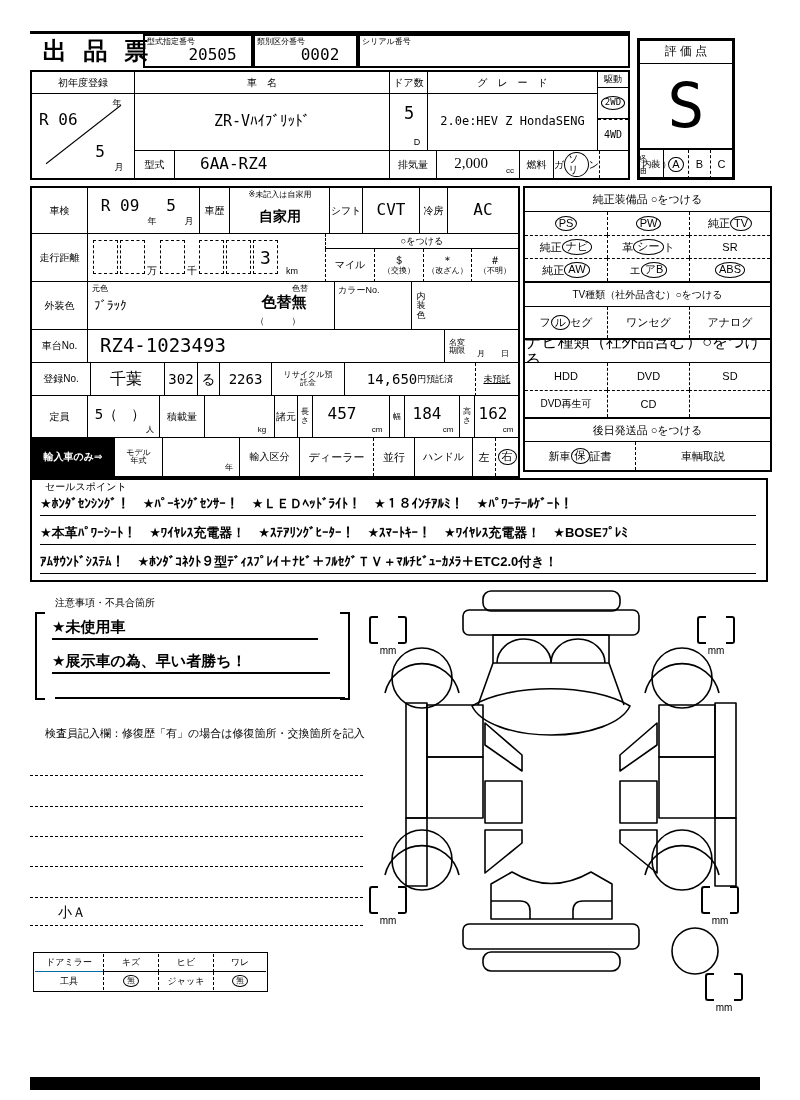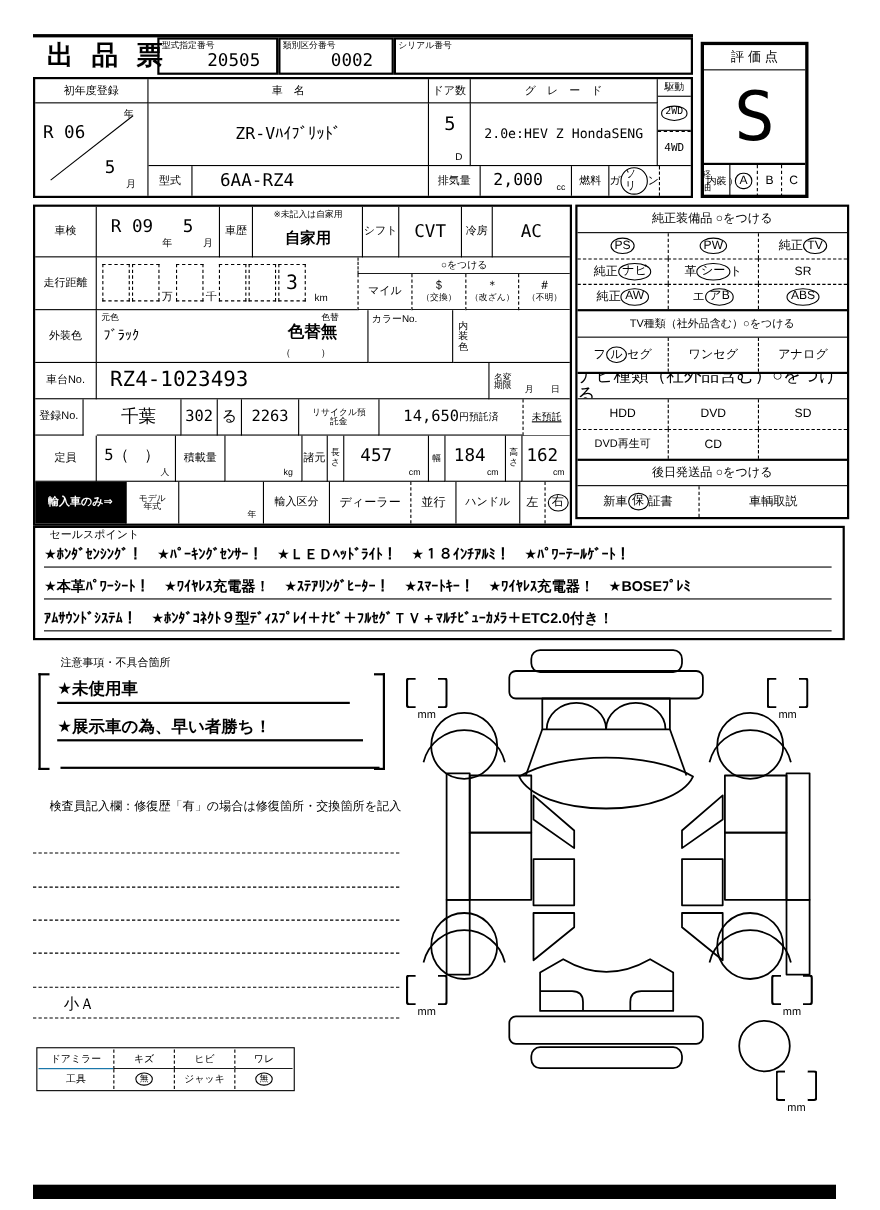--- a/index.html
+++ b/index.html
@@ -93,21 +93,21 @@
 <div class="c mono br bb" style="left:428px;top:94px;width:170px;height:57px;font-size:12px;">2.0e:HEV Z HondaSENG</div>
 <div class="c bb" style="left:598px;top:88px;width:30px;height:31px;">
     <span class="circ mono" style="font-size:9px;">2WD</span>
   </div>
 <div class="c mono btd bb" style="left:598px;top:119px;width:30px;height:32px;font-size:10px;">4WD</div>
 
 <div class="c lbl br" style="left:135px;top:151px;width:40px;height:27px;">型式</div>
 <div class="c mono br" style="left:175px;top:151px;width:215px;height:27px;font-size:16px;justify-content:flex-start;padding-left:25px;">6AA-RZ4</div>
 <div class="c lbl br" style="left:390px;top:151px;width:47px;height:27px;">排気量</div>
 <div class="box br" style="left:437px;top:151px;width:83px;height:27px;">
-  <div class="c mono" style="left:5px;top:3px;width:58px;height:20px;font-size:15px;">2,000</div>
+  <div class="c mono" style="left:5px;top:3px;width:58px;height:20px;font-size:15px;font-family:Liberation Serif, serif;">2,000</div>
   <div class="c xs" style="right:2px;bottom:2px;width:14px;height:10px;">cc</div>
 </div>
 <div class="c lbl br" style="left:520px;top:151px;width:34px;height:27px;">燃料</div>
 <div class="c brd" style="left:554px;top:151px;width:46px;height:27px;font-size:10px;">
   <span>ガ</span>
     <span class="circ">ソリ</span>
     <span>ン</span>
 </div>
 <div class="c" style="left:600px;top:151px;width:28px;height:27px;font-size:9px;margin-left:40px;">
     <span>軽油</span>
@@ -177,21 +177,21 @@
   <div class="c sm vstack" style="left:3px;top:3px;width:12px;height:42px;white-space:normal;word-break:break-all;">内装色</div>
 </div>
 
 <div class="c lbl br bb" style="left:32px;top:330px;width:56px;height:33px;">車台No.</div>
 <div class="c mono br bb" style="left:88px;top:330px;width:357px;height:33px;font-size:19px;justify-content:flex-start;padding-left:12px;">RZ4-1023493</div>
 <div class="box bb" style="left:445px;top:330px;width:73px;height:33px;">
   <div class="c xs vstack lt" style="left:3px;top:4px;width:18px;height:26px;white-space:normal;word-break:break-all;">名変期限</div>
   <div class="c xs" style="right:3px;bottom:2px;width:44px;height:12px;">月　　日</div>
 </div>
 
-<div class="c lbl br bb" style="left:32px;top:363px;width:44px;height:33px;">登録No.</div>
+<div class="c lbl br bb" style="left:32px;top:363px;width:59px;height:33px;">登録No.</div>
 <div class="c mono br bb" style="left:88px;top:363px;width:77px;height:33px;font-size:16px;">千葉</div>
 <div class="c mono br bb" style="left:165px;top:363px;width:33px;height:33px;font-size:14px;">302</div>
 <div class="c mono br bb" style="left:198px;top:363px;width:22px;height:33px;font-size:14px;">る</div>
 <div class="c mono br bb" style="left:220px;top:363px;width:52px;height:33px;font-size:14px;">2263</div>
 <div class="c xs br bb vstack" style="left:272px;top:363px;width:73px;height:33px;white-space:normal;padding:0 8px;text-align:center;">リサイクル預託金</div>
 <div class="c bb" style="left:345px;top:363px;width:130px;height:33px;">
     <span class="mono" style="font-size:14px;">14,650</span>
     <span class="sm">円預託済</span>
   </div>
 <div class="c sm bld bb" style="left:475px;top:363px;width:43px;height:33px;text-decoration:underline;">未預託</div>

